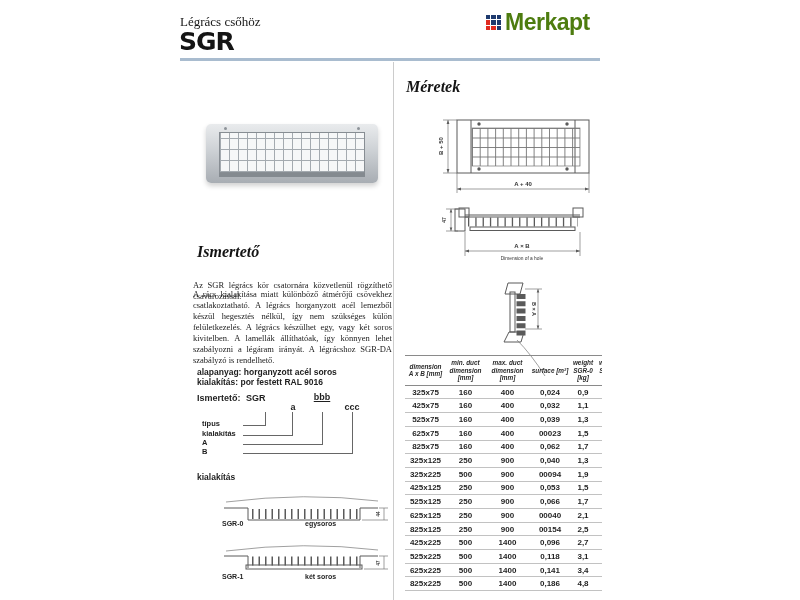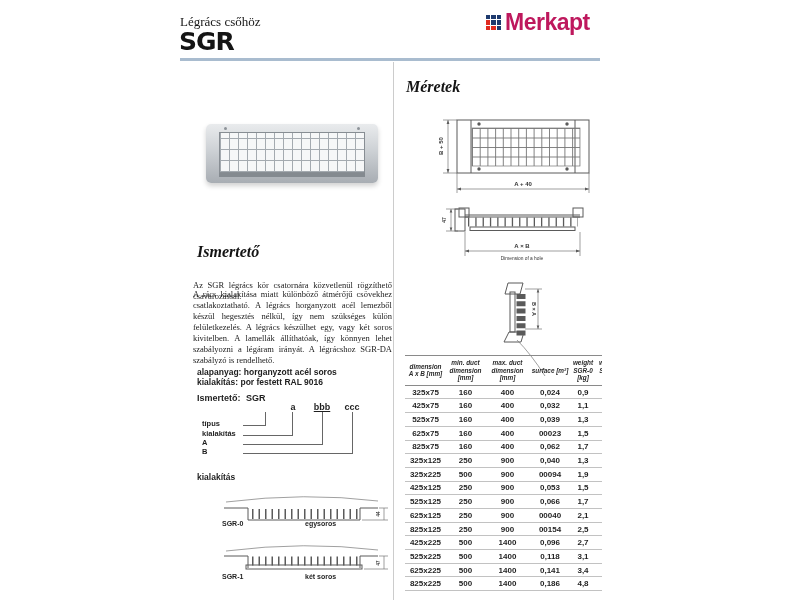--- a/index.html
+++ b/index.html
@@ -83,21 +83,21 @@
       <span style="background:#1e3a6e"></span>
         <span style="background:#1e3a6e"></span>
         <span style="background:#1e3a6e"></span>
       <span style="background:#e02b20"></span>
         <span style="background:#1e3a6e"></span>
         <span style="background:#1e3a6e"></span>
       <span style="background:#e02b20"></span>
         <span style="background:#e02b20"></span>
         <span style="background:#1e3a6e"></span>
     </div>
-    <div class="logo-text" style="color:#be185d">Merkapt</div>
+    <div class="logo-text" style="color:#4d7c0f">Merkapt</div>
   </div>
 
   <div class="abs top-rule"></div>
   <div class="abs v-divider"></div>
 
   <div class="abs photo">
     <div class="photo-inner"></div>
     <div class="photo-band"></div>
     <div class="screw" style="left:18px;top:3px;"></div>
     <div class="screw" style="right:18px;top:3px;"></div>
@@ -108,21 +108,21 @@
   <div class="abs para p2">A rács kialakítása miatt különböző átmérőjű csövekhez csatlakoztatható. A légrács horganyzott acél lemezből készül hegesztés nélkül, így nem szükséges külön felületkezelés. A légrács készülhet egy, vagy két soros kivitelben. A lamellák állíthatóak, így könnyen lehet szabályozni a légáram irányát. A légrácshoz SGR-DA szabályzó is rendelhető.</div>
 
   <div class="abs material">
     <div>alapanyag: horganyzott acél soros</div>
     <div>kialakítás: por festett  RAL 9016</div>
   </div>
 
   <div class="abs ord-label">Ismertető:</div>
   <div class="abs ord-code">SGR</div>
   <div class="abs ord-col" style="left:286px;top:402px;width:14px;">a</div>
-  <div class="abs ord-col" style="left:313px;top:402px;width:18px;text-decoration:underline;">bbb</div>
+  <div class="abs ord-col" style="left:313px;top:392px;width:18px;text-decoration:underline;">bbb</div>
   <div class="abs ord-col" style="left:343px;top:402px;width:18px;">ccc</div>
 
   <div class="abs conn" style="left:243px;top:412px;width:22px;height:13px;"></div>
   <div class="abs conn" style="left:243px;top:412px;width:49px;height:23px;"></div>
   <div class="abs conn" style="left:243px;top:412px;width:79px;height:32px;"></div>
   <div class="abs conn" style="left:243px;top:412px;width:109px;height:41px;"></div>
 
   <div class="abs legend" style="top:419px;">típus</div>
   <div class="abs legend" style="top:429px;">kialakítás</div>
   <div class="abs legend" style="top:438px;">A</div>

